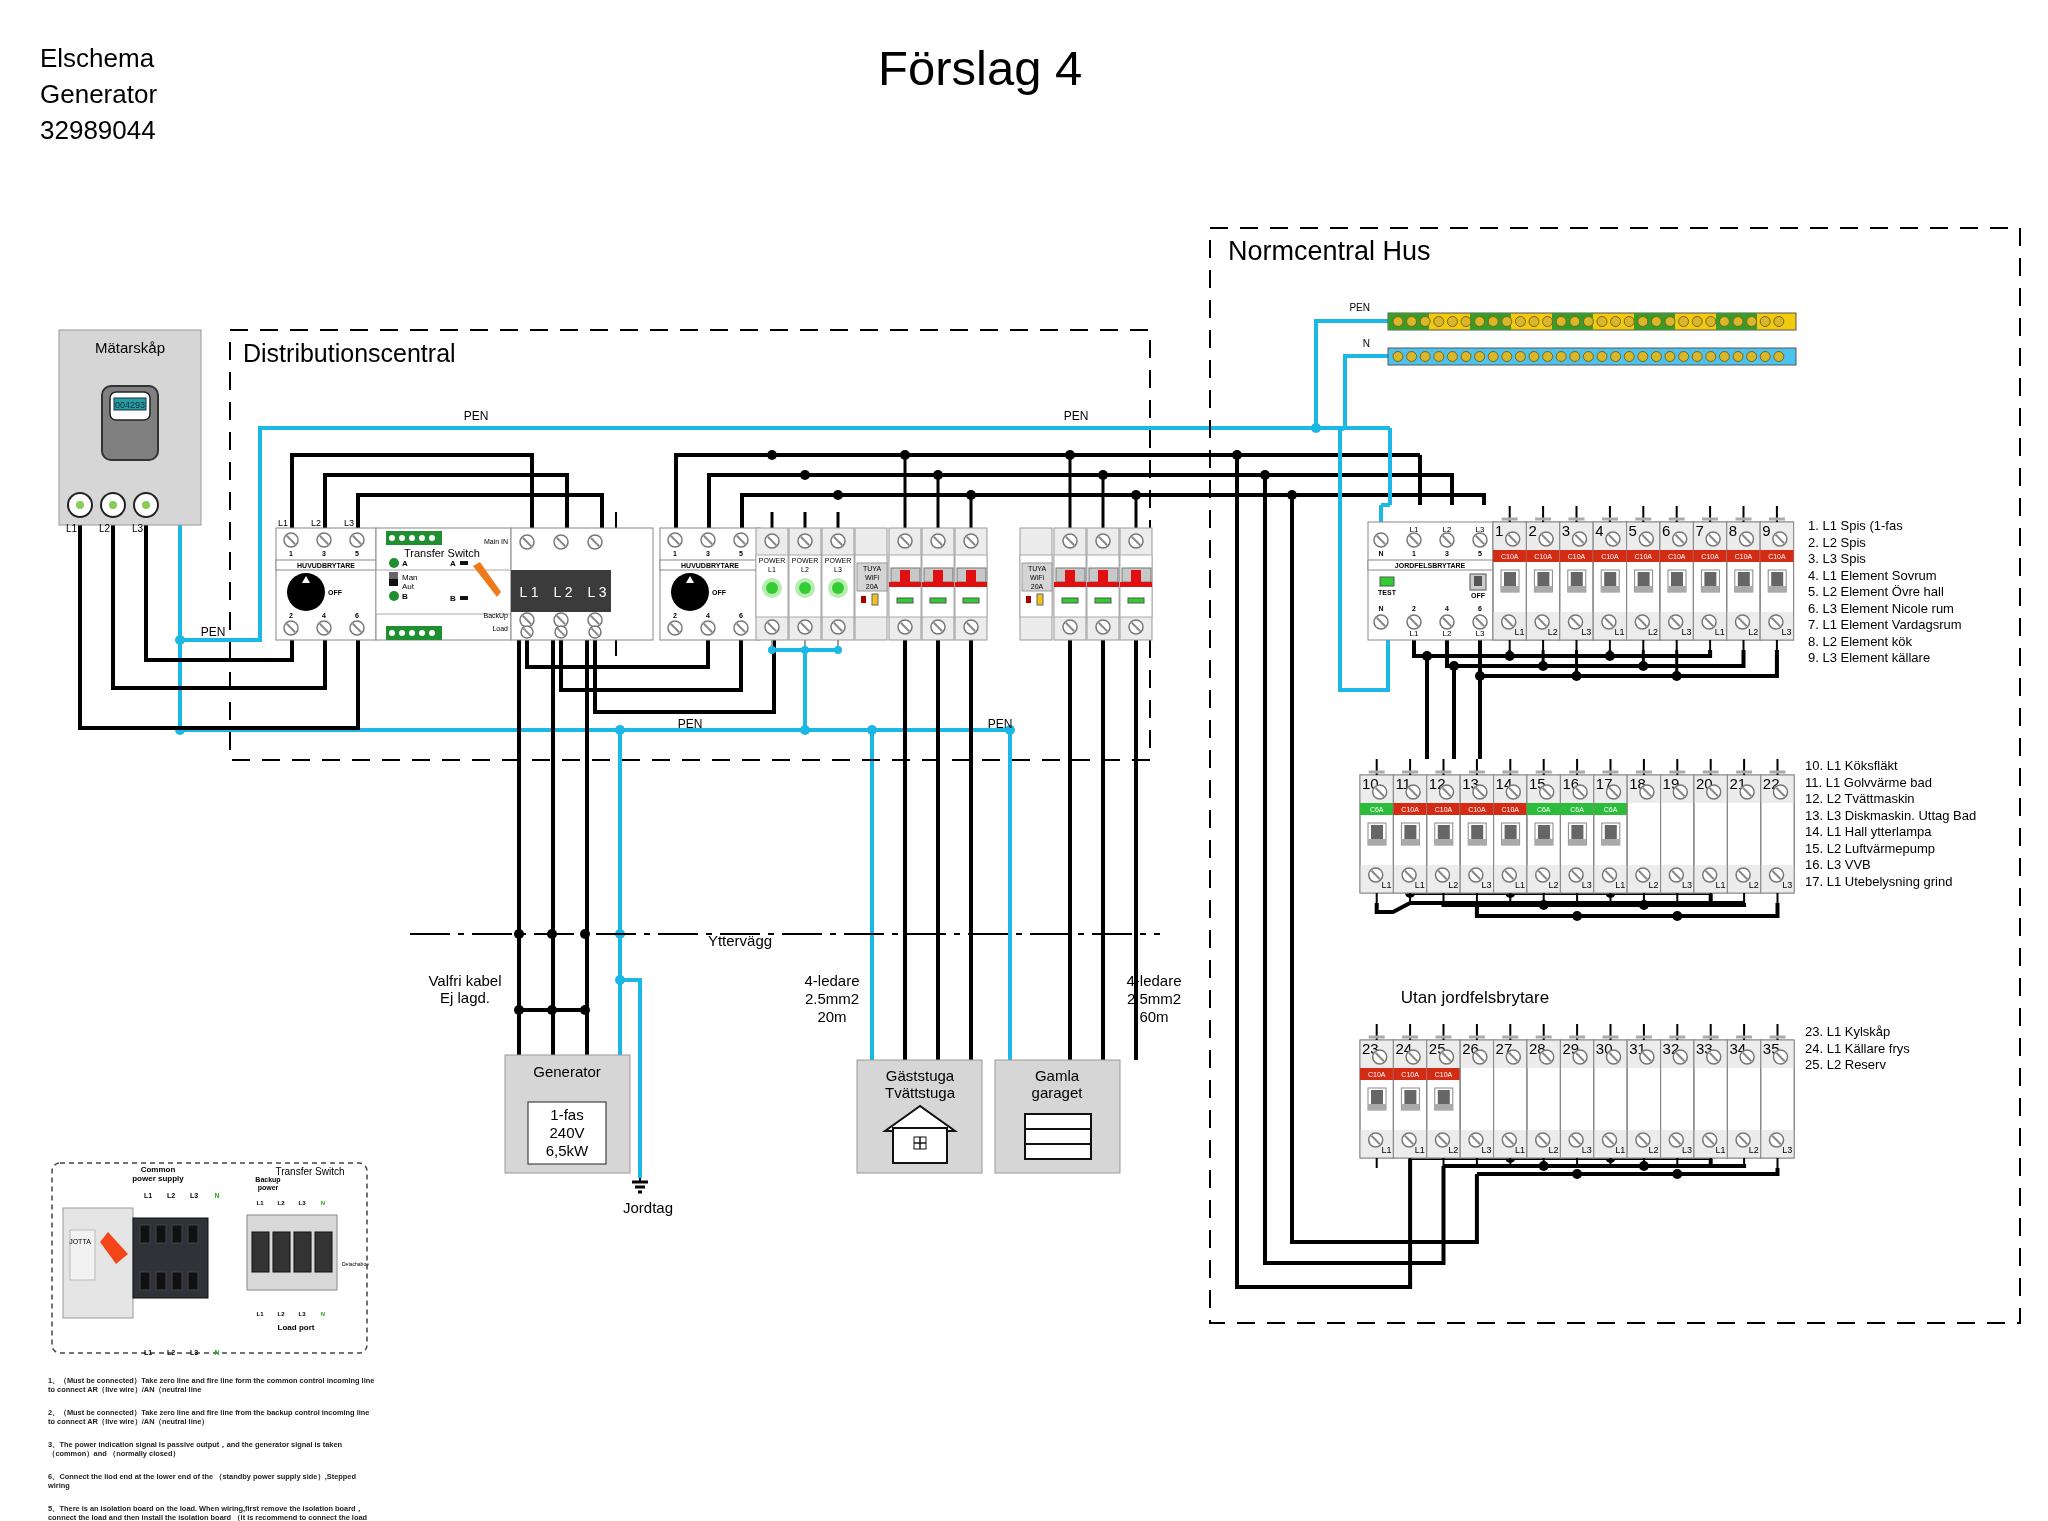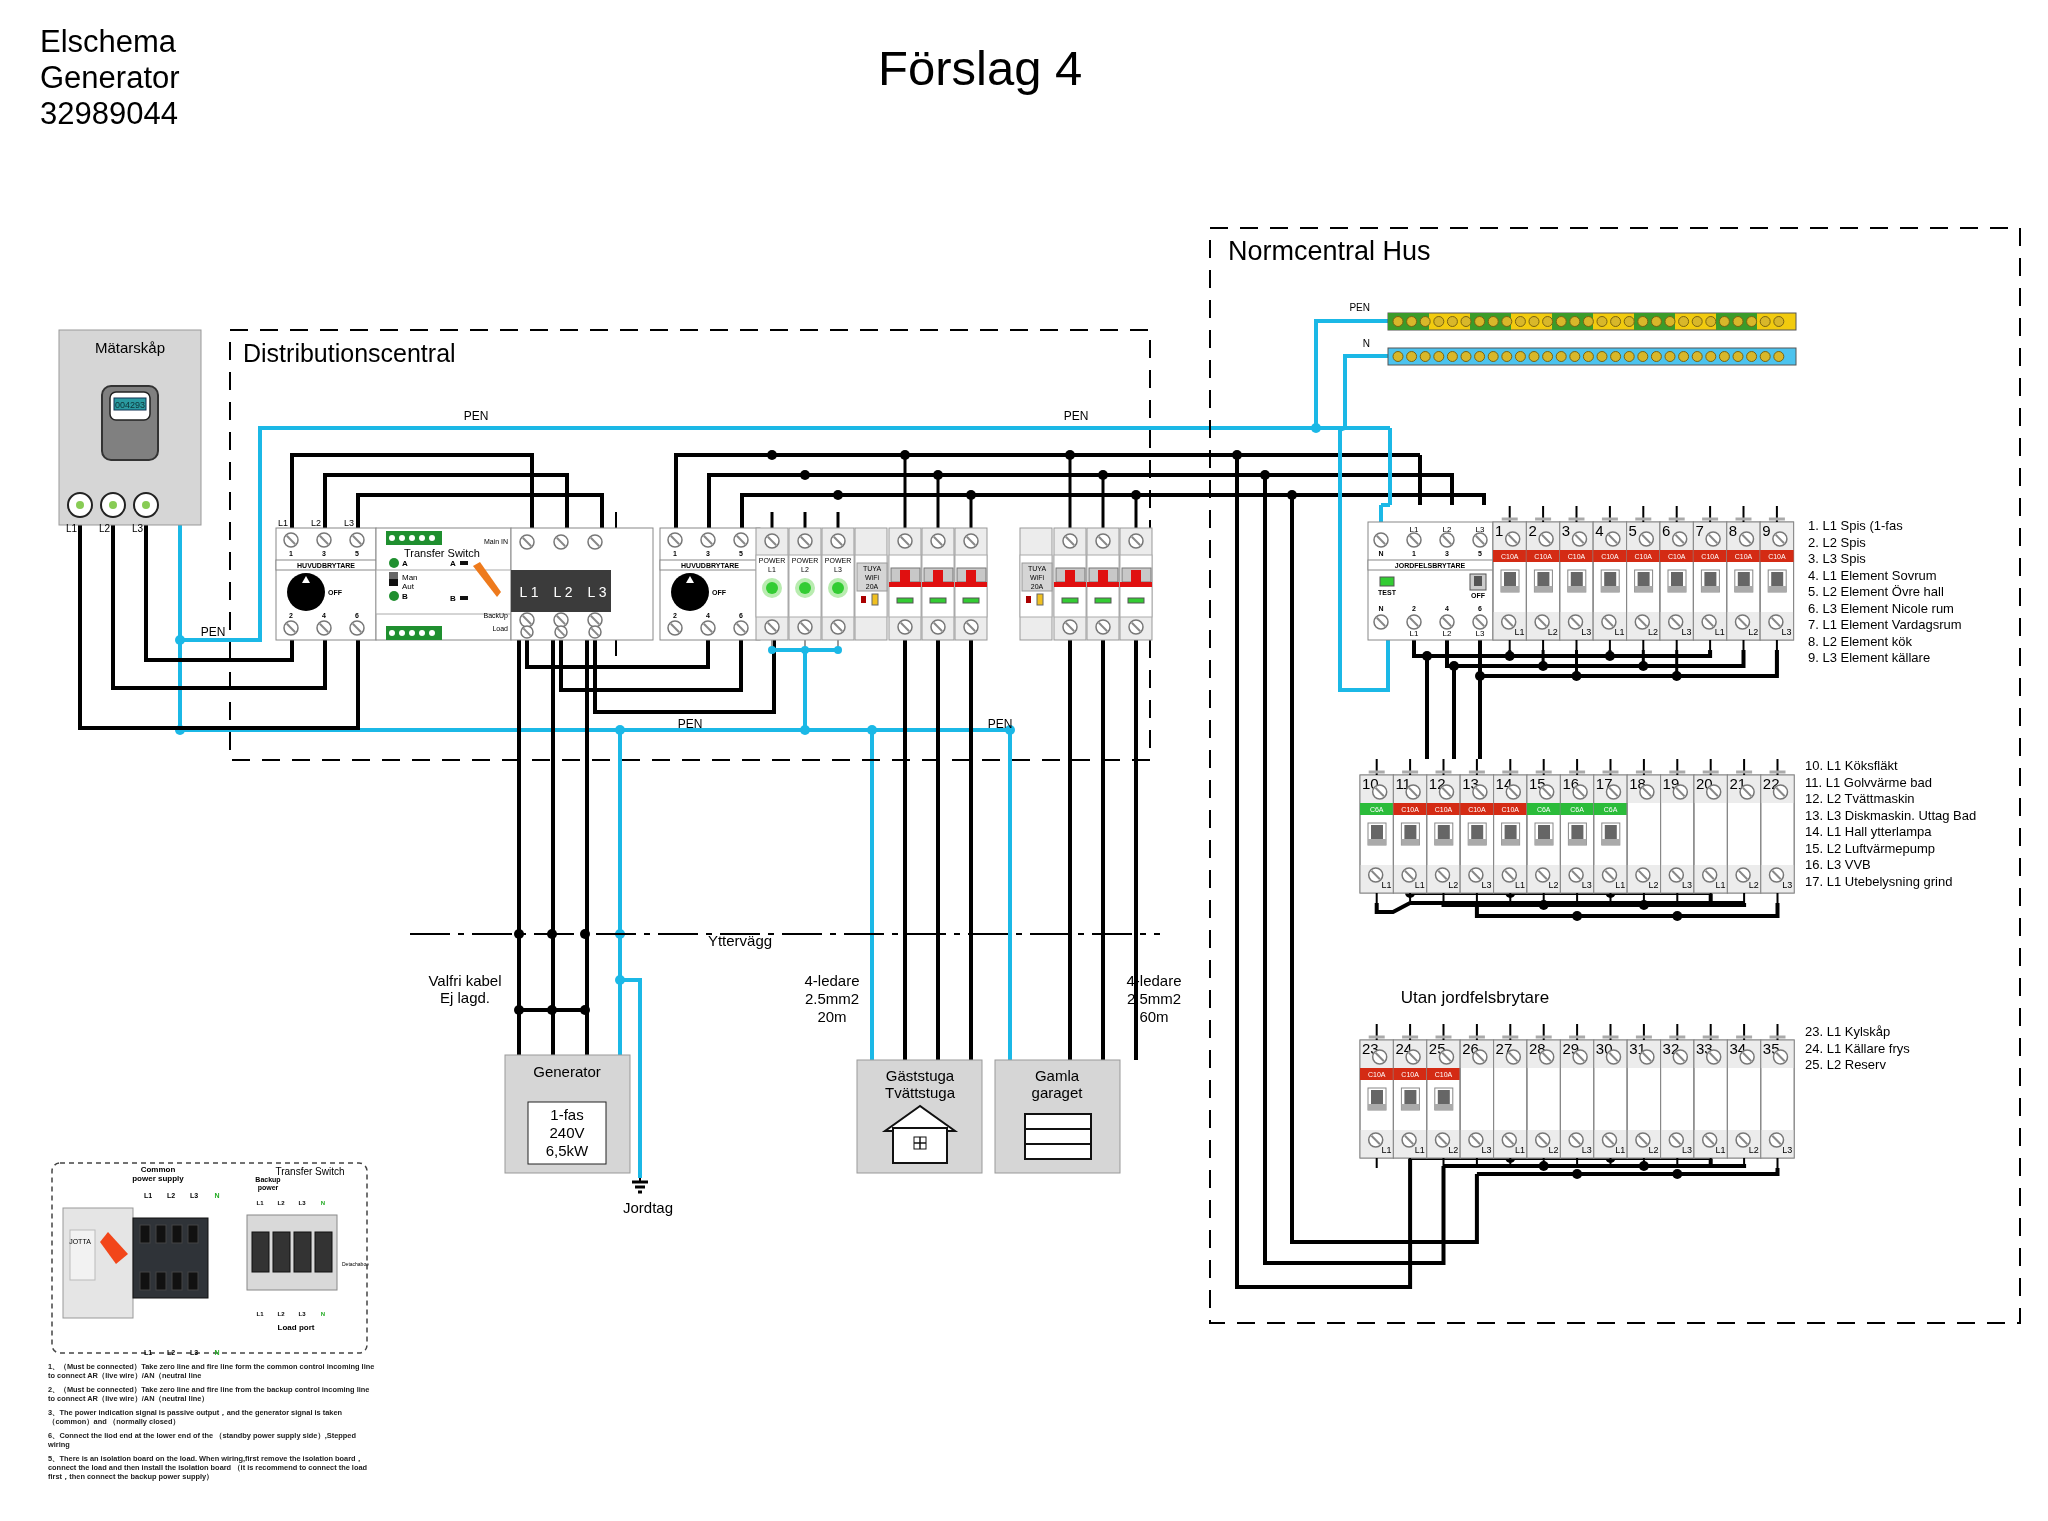--- a/index.html
+++ b/index.html
@@ -1,23 +1,23 @@
 <!DOCTYPE html>
 <html><head>
 <meta charset="utf-8">
 <style>
   html,body{margin:0;padding:0;background:#fff;}
   body{width:2048px;height:1521px;overflow:hidden;position:relative;font-family:"Liberation Sans",sans-serif;color:#000;}
   #stage{position:absolute;left:0;top:0;}
   .hdr{position:absolute;font-family:"Liberation Sans",sans-serif;}
-  .meta{left:40px;top:24px;font-size:31px;line-height:36px;}
+  .meta{left:40px;top:40px;font-size:26px;line-height:36px;}
   .desc{left:40px;top:158px;font-size:22px;line-height:28px;}
   .title{left:878px;top:40px;font-size:49px;}
   .notes{position:absolute;left:48px;top:1362px;width:330px;font-size:7.4px;line-height:9px;color:#222;font-weight:bold;}
-  .notes p{margin:0 0 5px 0;}
+  .notes p{margin:14px 0 5px 0;}
   text{font-family:"Liberation Sans",sans-serif;}
 </style>
 </head>
 <body>
 
 <div class="hdr meta">
   <div>Elschema</div>
   <div>Generator</div>
   <div>32989044</div>
 </div>

